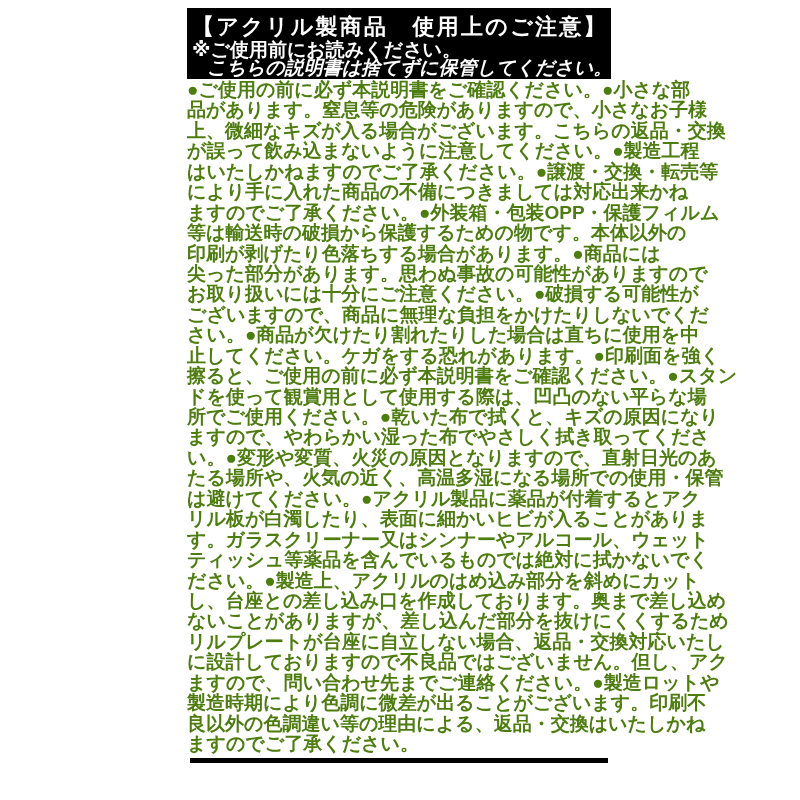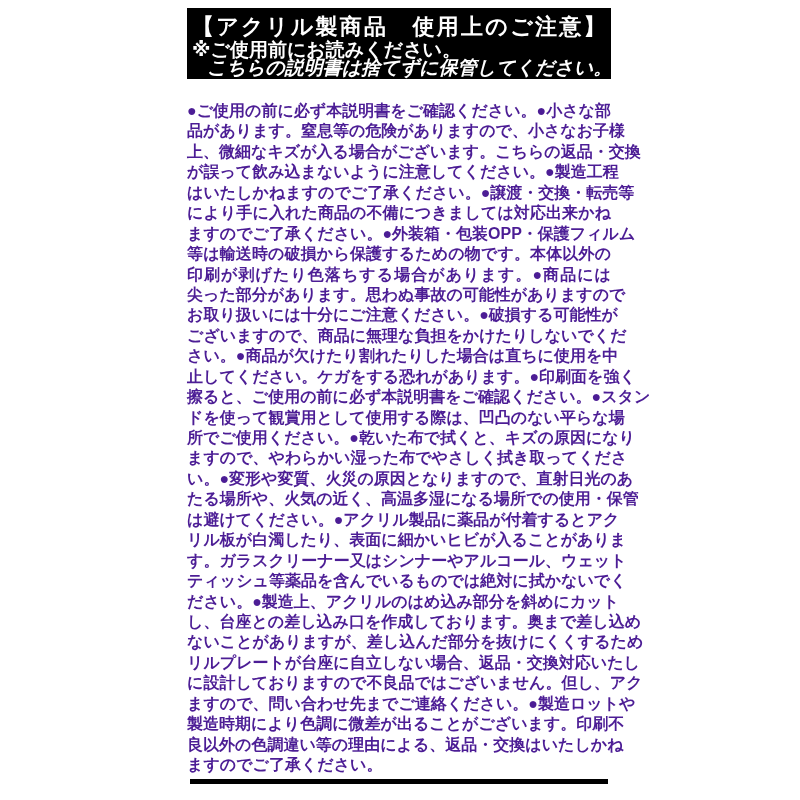--- a/index.html
+++ b/index.html
@@ -35,24 +35,24 @@
     letter-spacing: 0.5px;
   }
   .header-note {
     font-size: 19px;
     font-weight: 700;
     line-height: 17.5px;
     white-space: nowrap;
   }
   .header-note.indent { padding-left: 15px; font-style: italic; }
   .notice-body {
-    margin-top: 22px;
-    color: #4c1d95;
+    margin-top: 1px;
+    color: #4d7c0f;
     font-weight: 700;
-    font-size: 16px;
+    font-size: 19px;
   }
   .line {
     height: 20.45px;
     line-height: 20.45px;
     white-space: nowrap;
     text-align: justify;
     text-align-last: justify;
     text-justify: inter-character;
   }
   .line.last {

